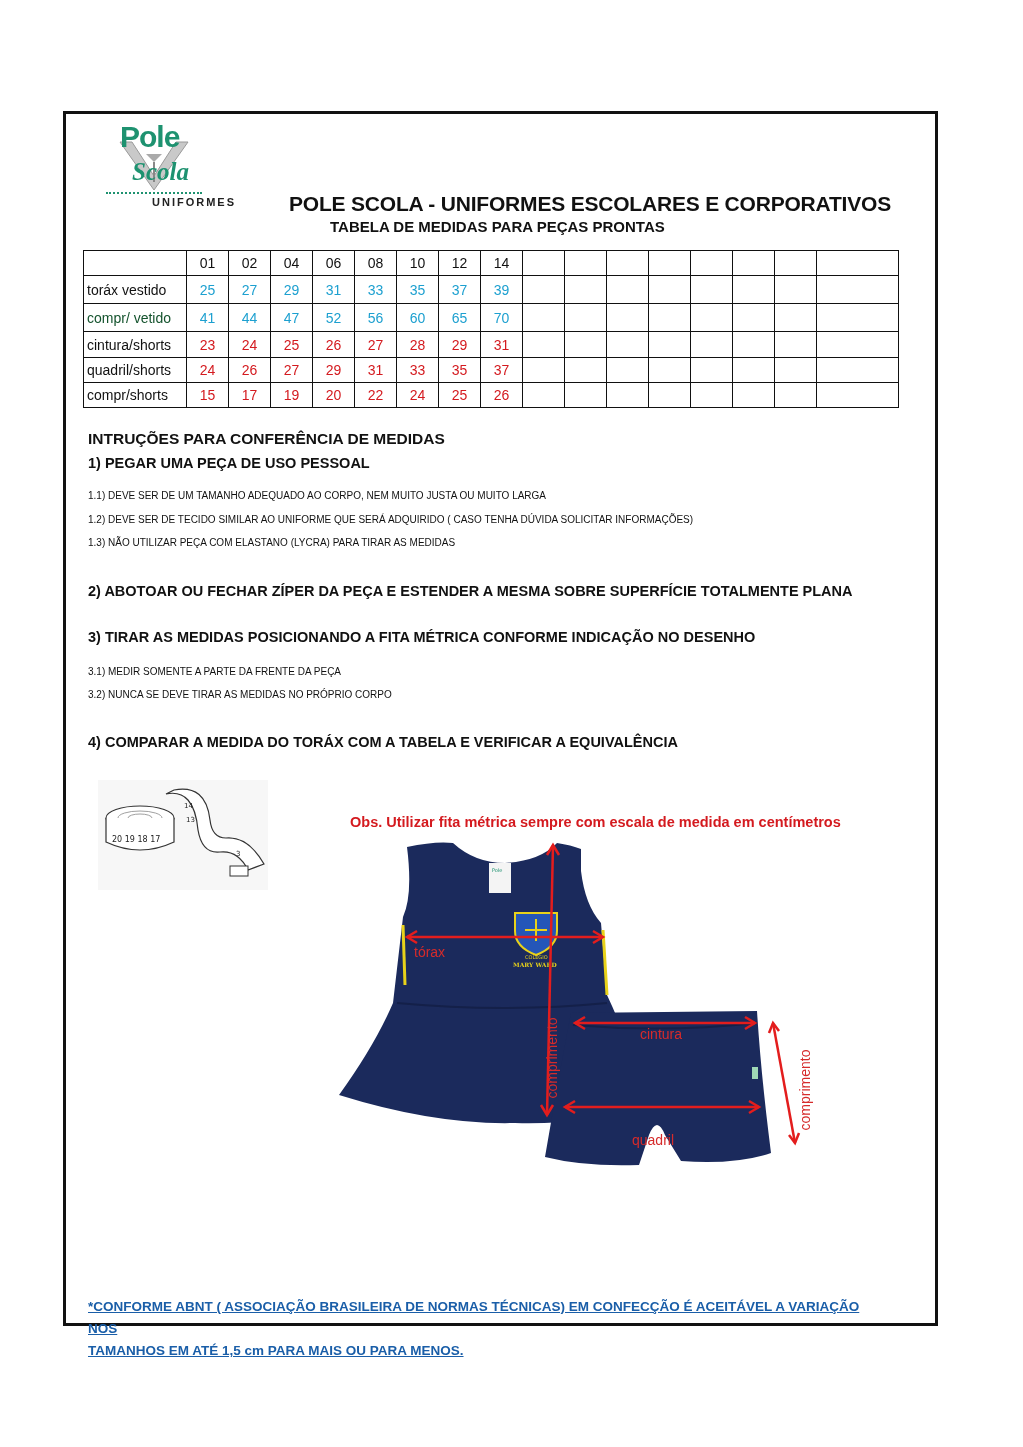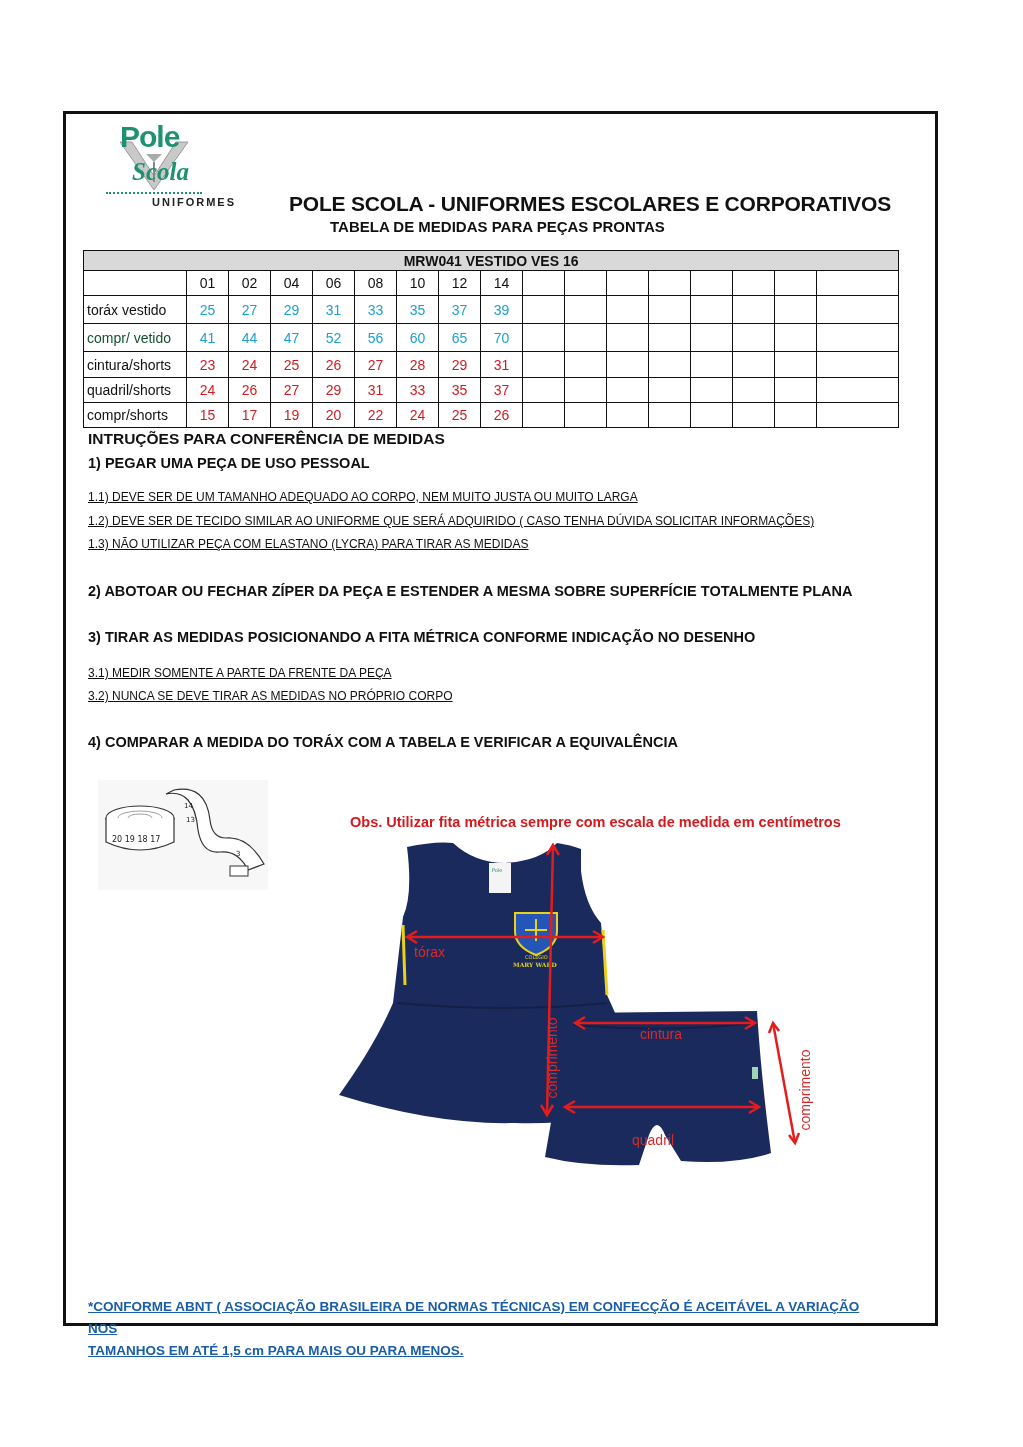--- a/index.html
+++ b/index.html
@@ -14,21 +14,21 @@
   .main-title{position:absolute;left:289px;top:144px;font-size:21px;font-weight:bold;color:#111;white-space:nowrap;letter-spacing:-0.2px;margin-top:48px;}
   .sub-title{position:absolute;left:330px;top:218px;font-size:15px;font-weight:bold;white-space:nowrap;}
   table.measures{position:absolute;left:83px;top:250px;border-collapse:collapse;width:815px;table-layout:fixed;font-size:14px;}
   table.measures td{border:1.5px solid #111;height:24px;padding:0;text-align:center;}
   table.measures tr.caption td{background:#d9d9d9;font-weight:bold;font-size:14px;height:19px;}
   table.measures td.label{text-align:left;padding-left:3px;font-size:14px;white-space:nowrap;}
   .blue{color:#1da0d0;}
   .red{color:#d41a1f;}
   .instructions{position:absolute;left:88px;top:430px;width:830px;}
   .h-step{font-size:14.5px;font-weight:bold;white-space:nowrap;position:absolute;left:0;}
-  .p-step{font-size:12px;white-space:nowrap;position:absolute;left:0;text-decoration:underline;}
+  .p-step{font-size:10px;white-space:nowrap;position:absolute;left:0;}
   .tape{position:absolute;left:98px;top:780px;width:170px;height:110px;}
   .obs{position:absolute;left:350px;top:814px;font-size:14.5px;font-weight:bold;color:#d41a1f;white-space:nowrap;}
   .photo{position:absolute;left:335px;top:835px;width:520px;height:340px;}
   .footnote{position:absolute;left:88px;top:1262px;font-size:13.5px;font-weight:bold;color:#1a5ea8;text-decoration:underline;line-height:22px;width:800px;margin-top:34px;}
   .lbl{position:absolute;color:#d62b2b;font-size:14px;white-space:nowrap;}
 </style>
 </head>
 <body>
 
 <div class="frame"></div>
@@ -62,23 +62,20 @@
     <col style="width:42px">
       <col style="width:42px">
       <col style="width:42px">
       <col style="width:42px">
     <col style="width:42px">
       <col style="width:42px">
       <col style="width:42px">
       <col style="width:82px">
   </colgroup>
   <tbody>
-      <tr class="caption">
-    <td colspan="17">MRW041 VESTIDO VES 16</td>
-  </tr>
   <tr>
     <td class="label"></td>
     <td>01</td>
     <td>02</td>
     <td>04</td>
     <td>06</td>
     <td>08</td>
     <td>10</td>
     <td>12</td>
     <td>14</td>

